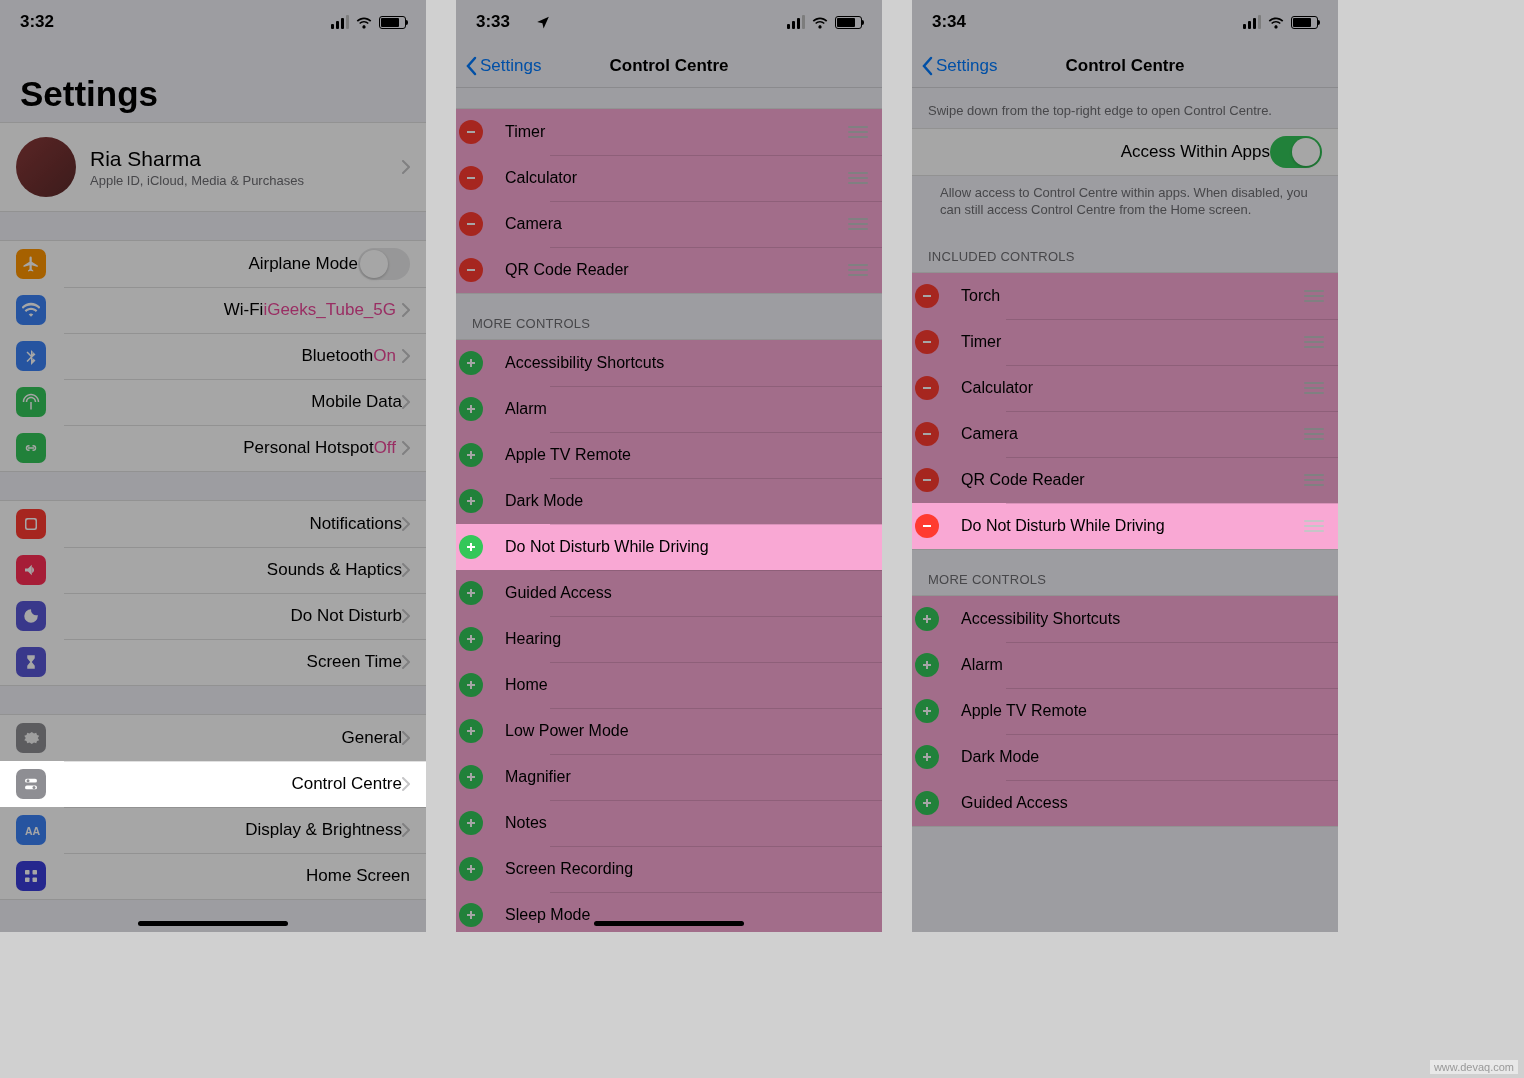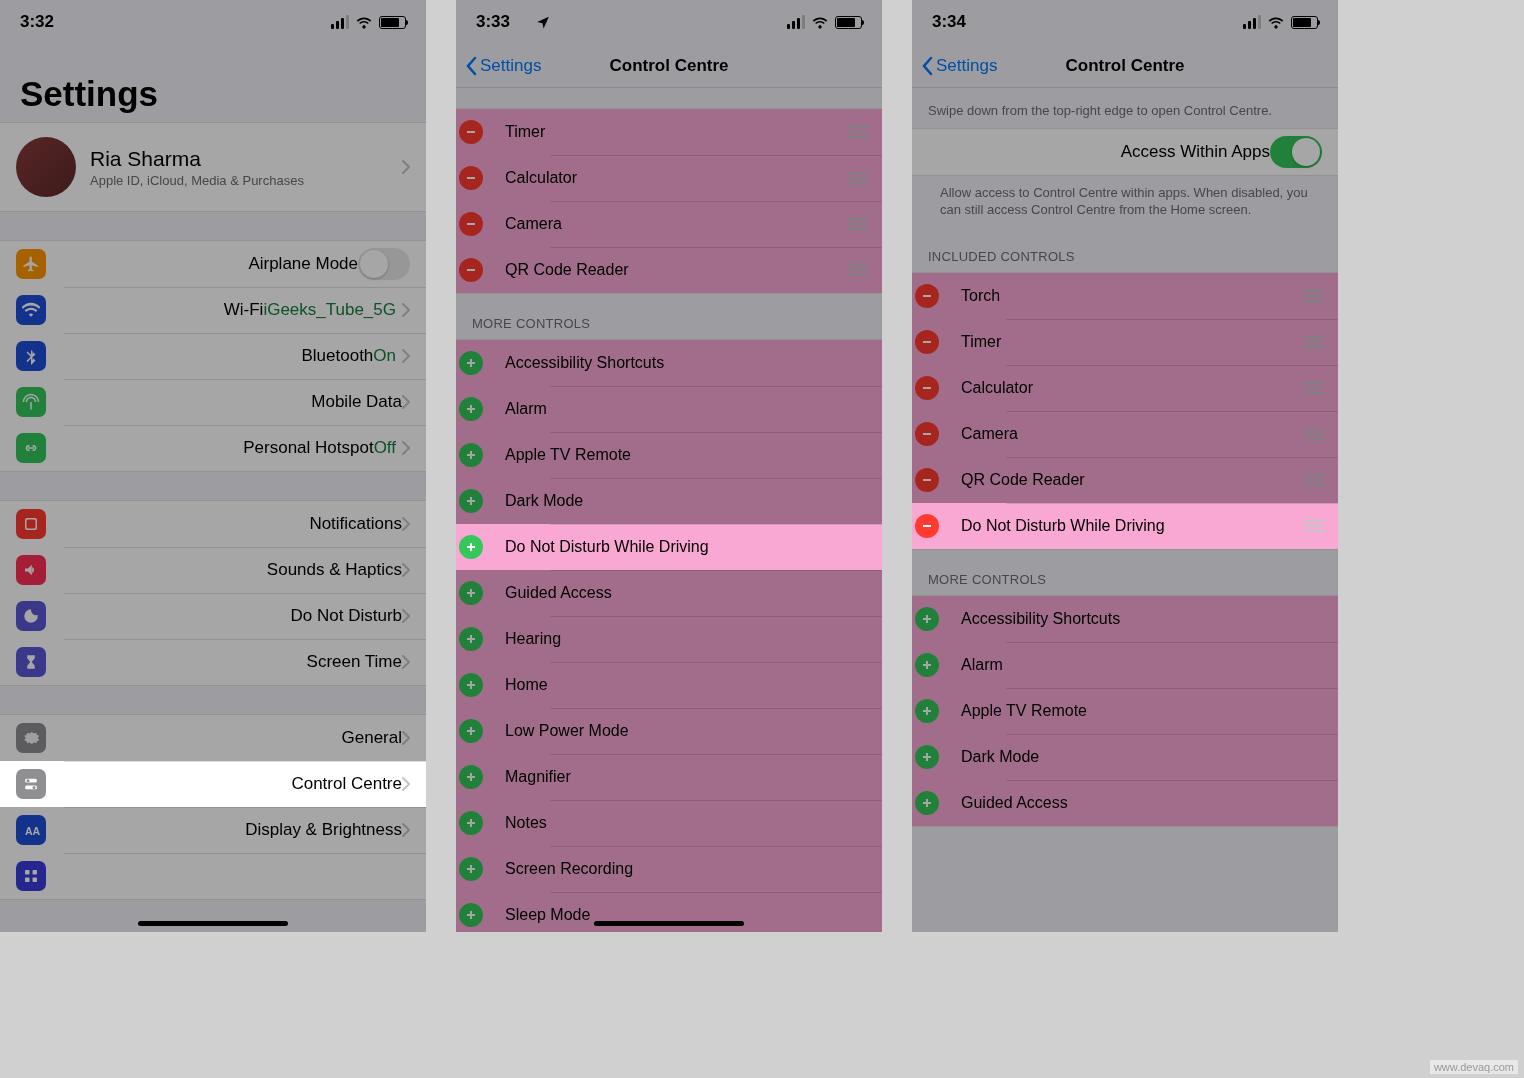--- a/index.html
+++ b/index.html
@@ -22,21 +22,21 @@
   .nav-back{position:absolute;left:8px;display:flex;align-items:center;color:#007aff;font-size:17px;gap:2px;}
   .nav-back svg{width:14px;height:20px;}
   .nav-title{font-weight:600;font-size:17px;}
   .big-title{font-size:35px;font-weight:700;padding:30px 20px 8px;}
   .group{background:#fff;border-top:1px solid rgba(0,0,0,.12);border-bottom:1px solid rgba(0,0,0,.12);margin-bottom:28px;}
   .row{display:flex;align-items:center;min-height:46px;padding:0 16px;position:relative;background:#fff;text-align:right;}
   .row + .row::before{content:"";position:absolute;left:64px;right:0;top:0;height:1px;background:rgba(0,0,0,.12);}
   .row .app-icon{width:30px;height:30px;border-radius:7px;margin-right:14px;display:flex;align-items:center;justify-content:center;flex-shrink:0;}
   .row .app-icon svg{width:18px;height:18px;fill:#fff;}
   .row .label{flex:1;font-size:17px;}
-  .row .detail{color:#15803d;font-size:17px;margin-right:6px;}
+  .row .detail{color:#ec4899;font-size:17px;margin-right:6px;}
   .chev{color:#c5c5c7;}
   .chev svg{width:8px;height:14px;display:block;}
   .header-note{font-size:13px;color:#6d6d72;padding:14px 16px 8px;line-height:1.35;}
   .section-header{font-size:13px;color:#6d6d72;padding:22px 16px 8px;text-transform:uppercase;letter-spacing:.02em;}
   .switch{width:52px;height:32px;border-radius:16px;background:#34c759;position:relative;}
   .switch::after{content:"";position:absolute;right:2px;top:2px;width:28px;height:28px;border-radius:50%;background:#fff;box-shadow:0 1px 3px rgba(0,0,0,.25);}
   .switch.off{background:#e9e9ea;}
   .switch.off::after{left:2px;right:auto;}
   .profile-row{display:flex;align-items:center;padding:14px 16px;background:#fff;border-top:1px solid rgba(0,0,0,.12);border-bottom:1px solid rgba(0,0,0,.12);margin-bottom:28px;}
   .avatar{width:60px;height:60px;border-radius:50%;background:linear-gradient(135deg,#8b3a3a,#5c2a2a);margin-right:14px;flex-shrink:0;}
@@ -51,21 +51,21 @@
   .action-btn svg{width:12px;height:12px;}
   .cc-row .app-icon{margin-right:12px;}
   .grip{width:24px;display:flex;flex-direction:column;gap:3px;align-items:center;margin-left:auto;}
   .grip span{width:20px;height:2px;background:#c5c5c7;border-radius:1px;}
   .dim{position:absolute;inset:0;background:rgba(0,0,0,.35);pointer-events:none;}
   .highlight{position:relative;z-index:5;}
   .circle-hl{position:absolute;width:46px;height:46px;border-radius:50%;background:#fff;z-index:4;pointer-events:none;box-shadow:0 0 0 3px rgba(255,255,255,.0);}
   .home-ind{position:absolute;bottom:6px;left:50%;transform:translateX(-50%);width:150px;height:5px;border-radius:3px;background:#000;}
   .watermark{position:absolute;right:6px;bottom:4px;font-size:11px;color:#999;background:rgba(255,255,255,.5);padding:1px 4px;z-index:20;}
   
-  .ic-orange{background:#ff9500;}.ic-blue{background:#1d4ed8;}.ic-green{background:#34c759;}
+  .ic-orange{background:#ff9500;}.ic-blue{background:#3b82f6;}.ic-green{background:#34c759;}
   .ic-red{background:#ff3b30;}.ic-gray{background:#8e8e93;}.ic-purple{background:#5856d6;}
   .ic-indigo{background:#5e5ce6;}.ic-black{background:#1c1c1e;}.ic-teal{background:#30b0c7;}
 </style>
 </head>
 <body>
 
 <div class="stage">
 
 <div class="phone">
   <div class="status-bar">
@@ -271,20 +271,21 @@
     </div>
     <div class="row">
       <span class="app-icon" style="background:#3a3cdb">
             <svg viewBox="0 0 24 24">
               <rect x="4" y="4" width="6" height="6" rx="1" fill="#fff"></rect>
               <rect x="14" y="4" width="6" height="6" rx="1" fill="#fff"></rect>
               <rect x="4" y="14" width="6" height="6" rx="1" fill="#fff"></rect>
               <rect x="14" y="14" width="6" height="6" rx="1" fill="#fff"></rect>
             </svg>
           </span>
+      <span class="label">Home Screen</span>
     </div>
   </div>
 
   <div class="home-ind"></div>
   <div class="dim"></div>
 </div>
 
 <div class="phone">
   <div class="status-bar">
     <span>3:33</span>

